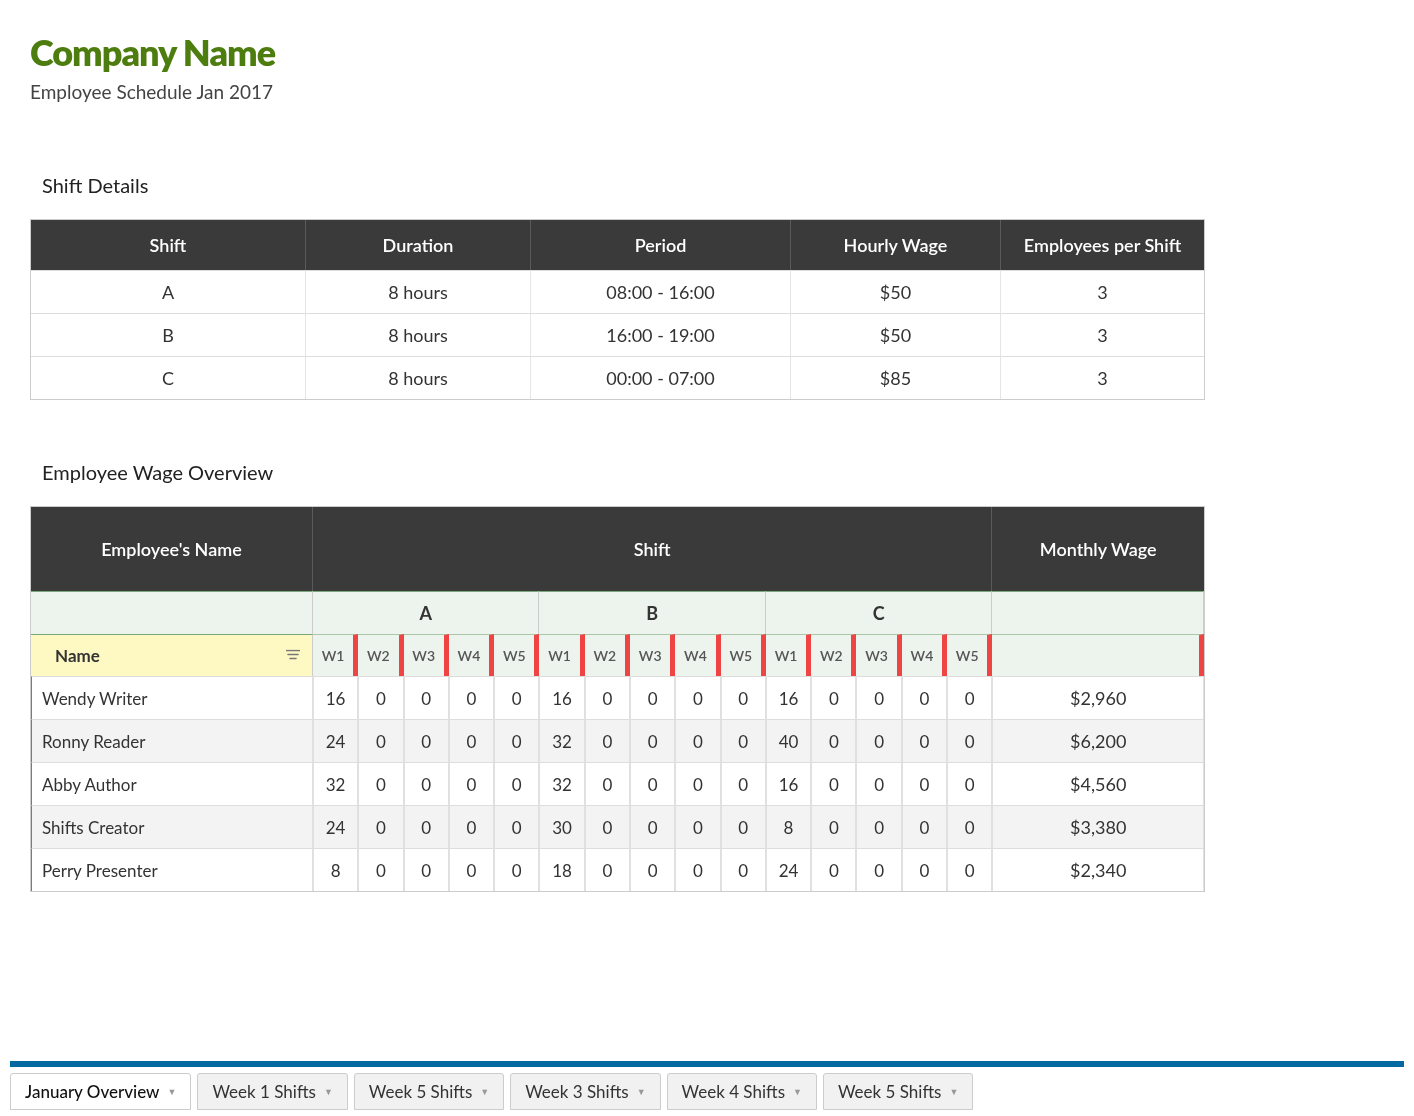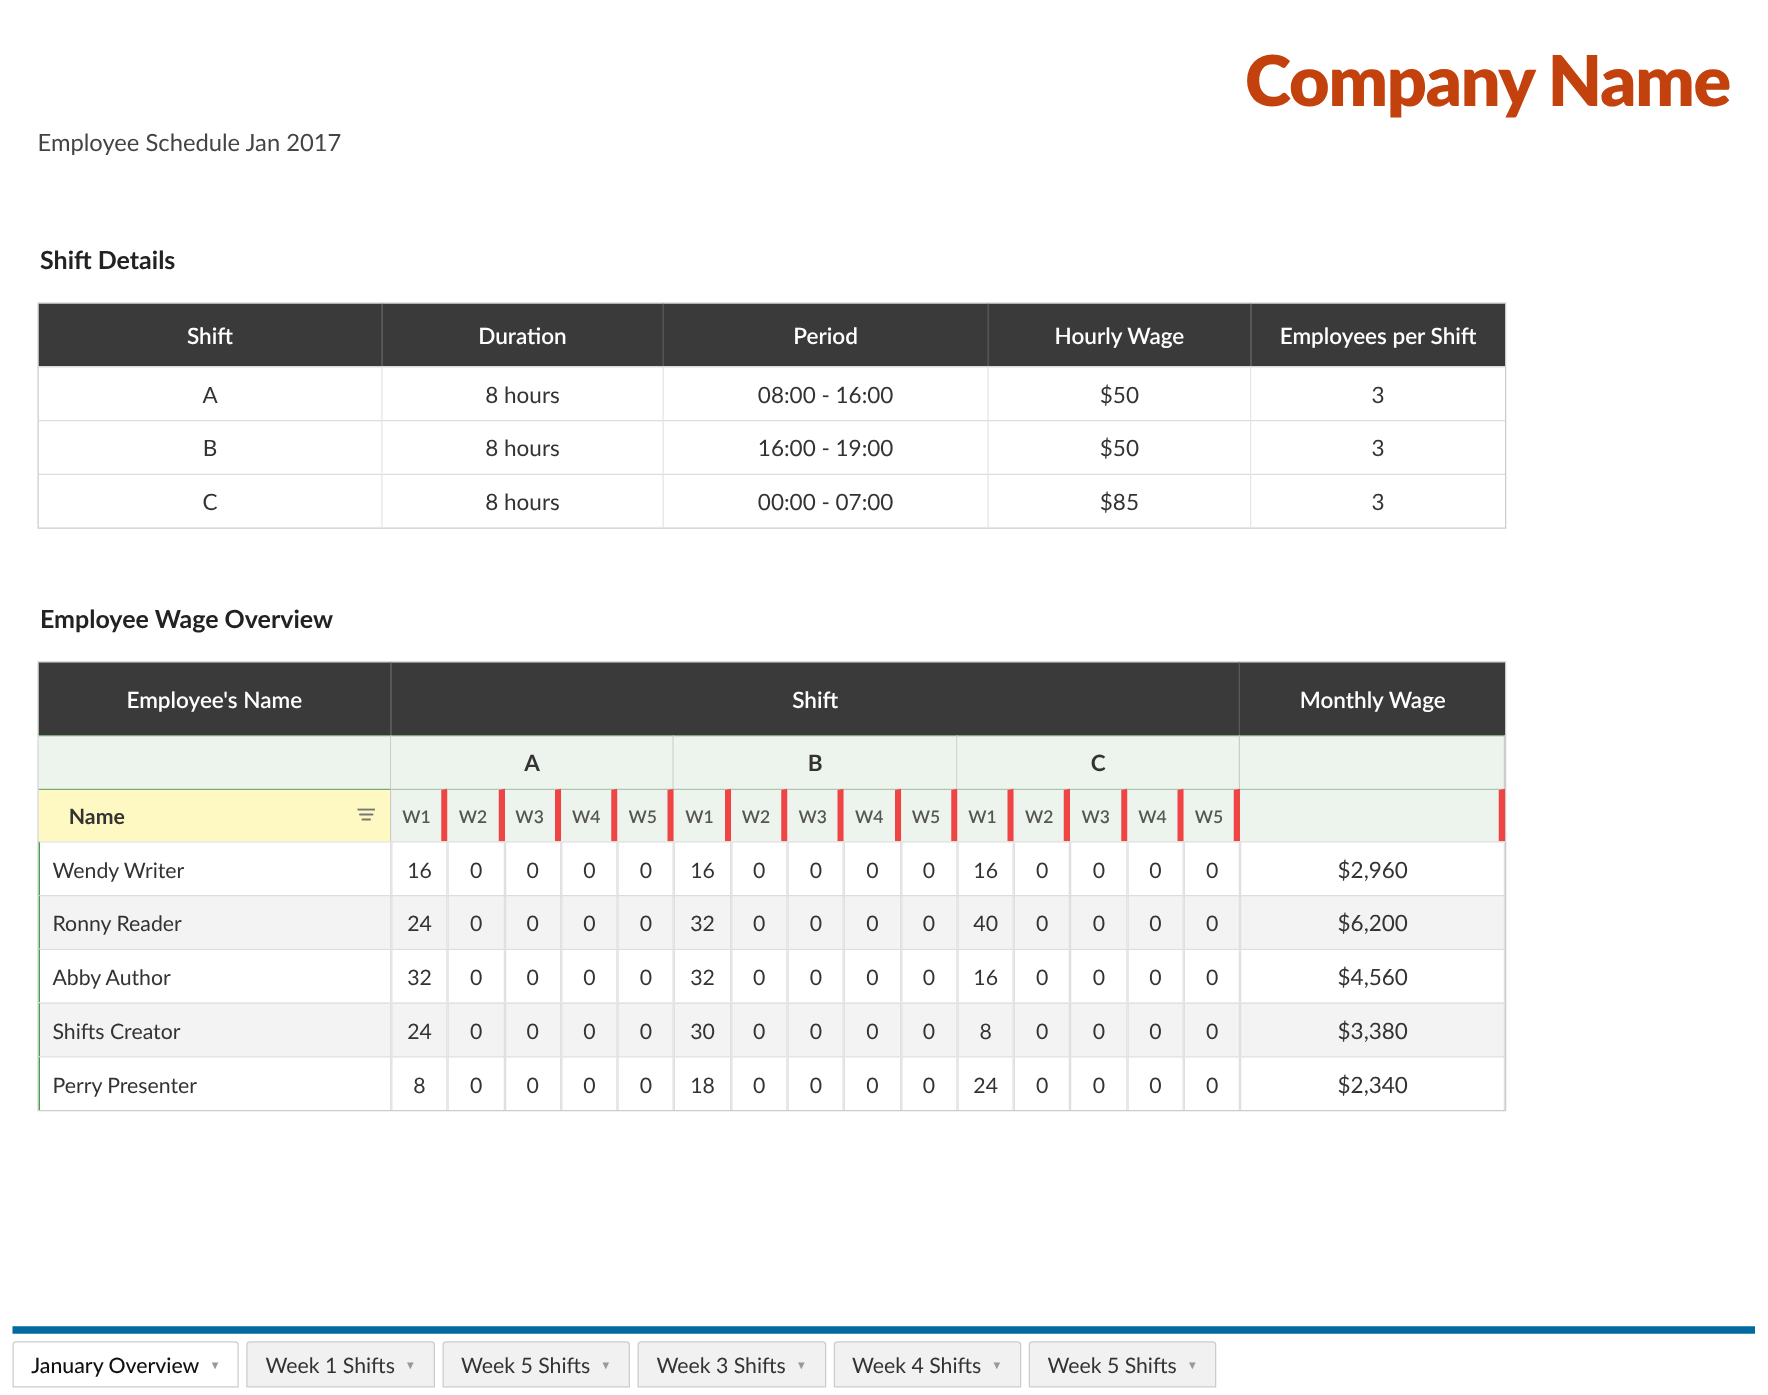--- a/index.html
+++ b/index.html
@@ -10,37 +10,36 @@
     color: #333;
     width: 1414px;
     height: 1116px;
     position: relative;
     overflow: hidden;
   }
   .page {
     padding: 30px 30px 0 30px;
   }
   h1.title {
-    font-size: 56px;
+    font-size: 36px;
     font-weight: 800;
     margin: 0 0 6px 0;
     letter-spacing: -1px;
-    color: #c2410c;
-    text-align: right;
+    color: #4d7c0f;
   }
   .subtitle {
     font-size: 19px;
     color: #444;
     margin: 0 0 70px 0;
   }
   .section-heading {
     font-size: 20px;
-    font-weight: 700;
+    font-weight: 400;
     color: #222;
-    margin: 0 0 22px 2px;
+    margin: 0 0 22px 12px;
   }
   table.shift-details {
     width: 1175px;
     border-collapse: separate;
     border-spacing: 0;
     border: 1px solid #ccc;
     margin-bottom: 60px;
   }
   table.shift-details th {
     background: #3a3a3a;
@@ -66,21 +65,21 @@
     width: 1175px;
     border-collapse: separate;
     border-spacing: 0;
     border: 1px solid #ccc;
   }
   table.wage th.dark {
     background: #3a3a3a;
     color: #fff;
     font-weight: 600;
     font-size: 18px;
-    padding: 18px 8px;
+    padding: 31px 8px;
     text-align: center;
     border-right: 1px solid #5a5a5a;
   }
   table.wage th.dark:last-child { border-right: none; }
   table.wage th.group {
     background: #edf4ed;
     color: #333;
     font-weight: 700;
     font-size: 18px;
     padding: 10px 8px;

